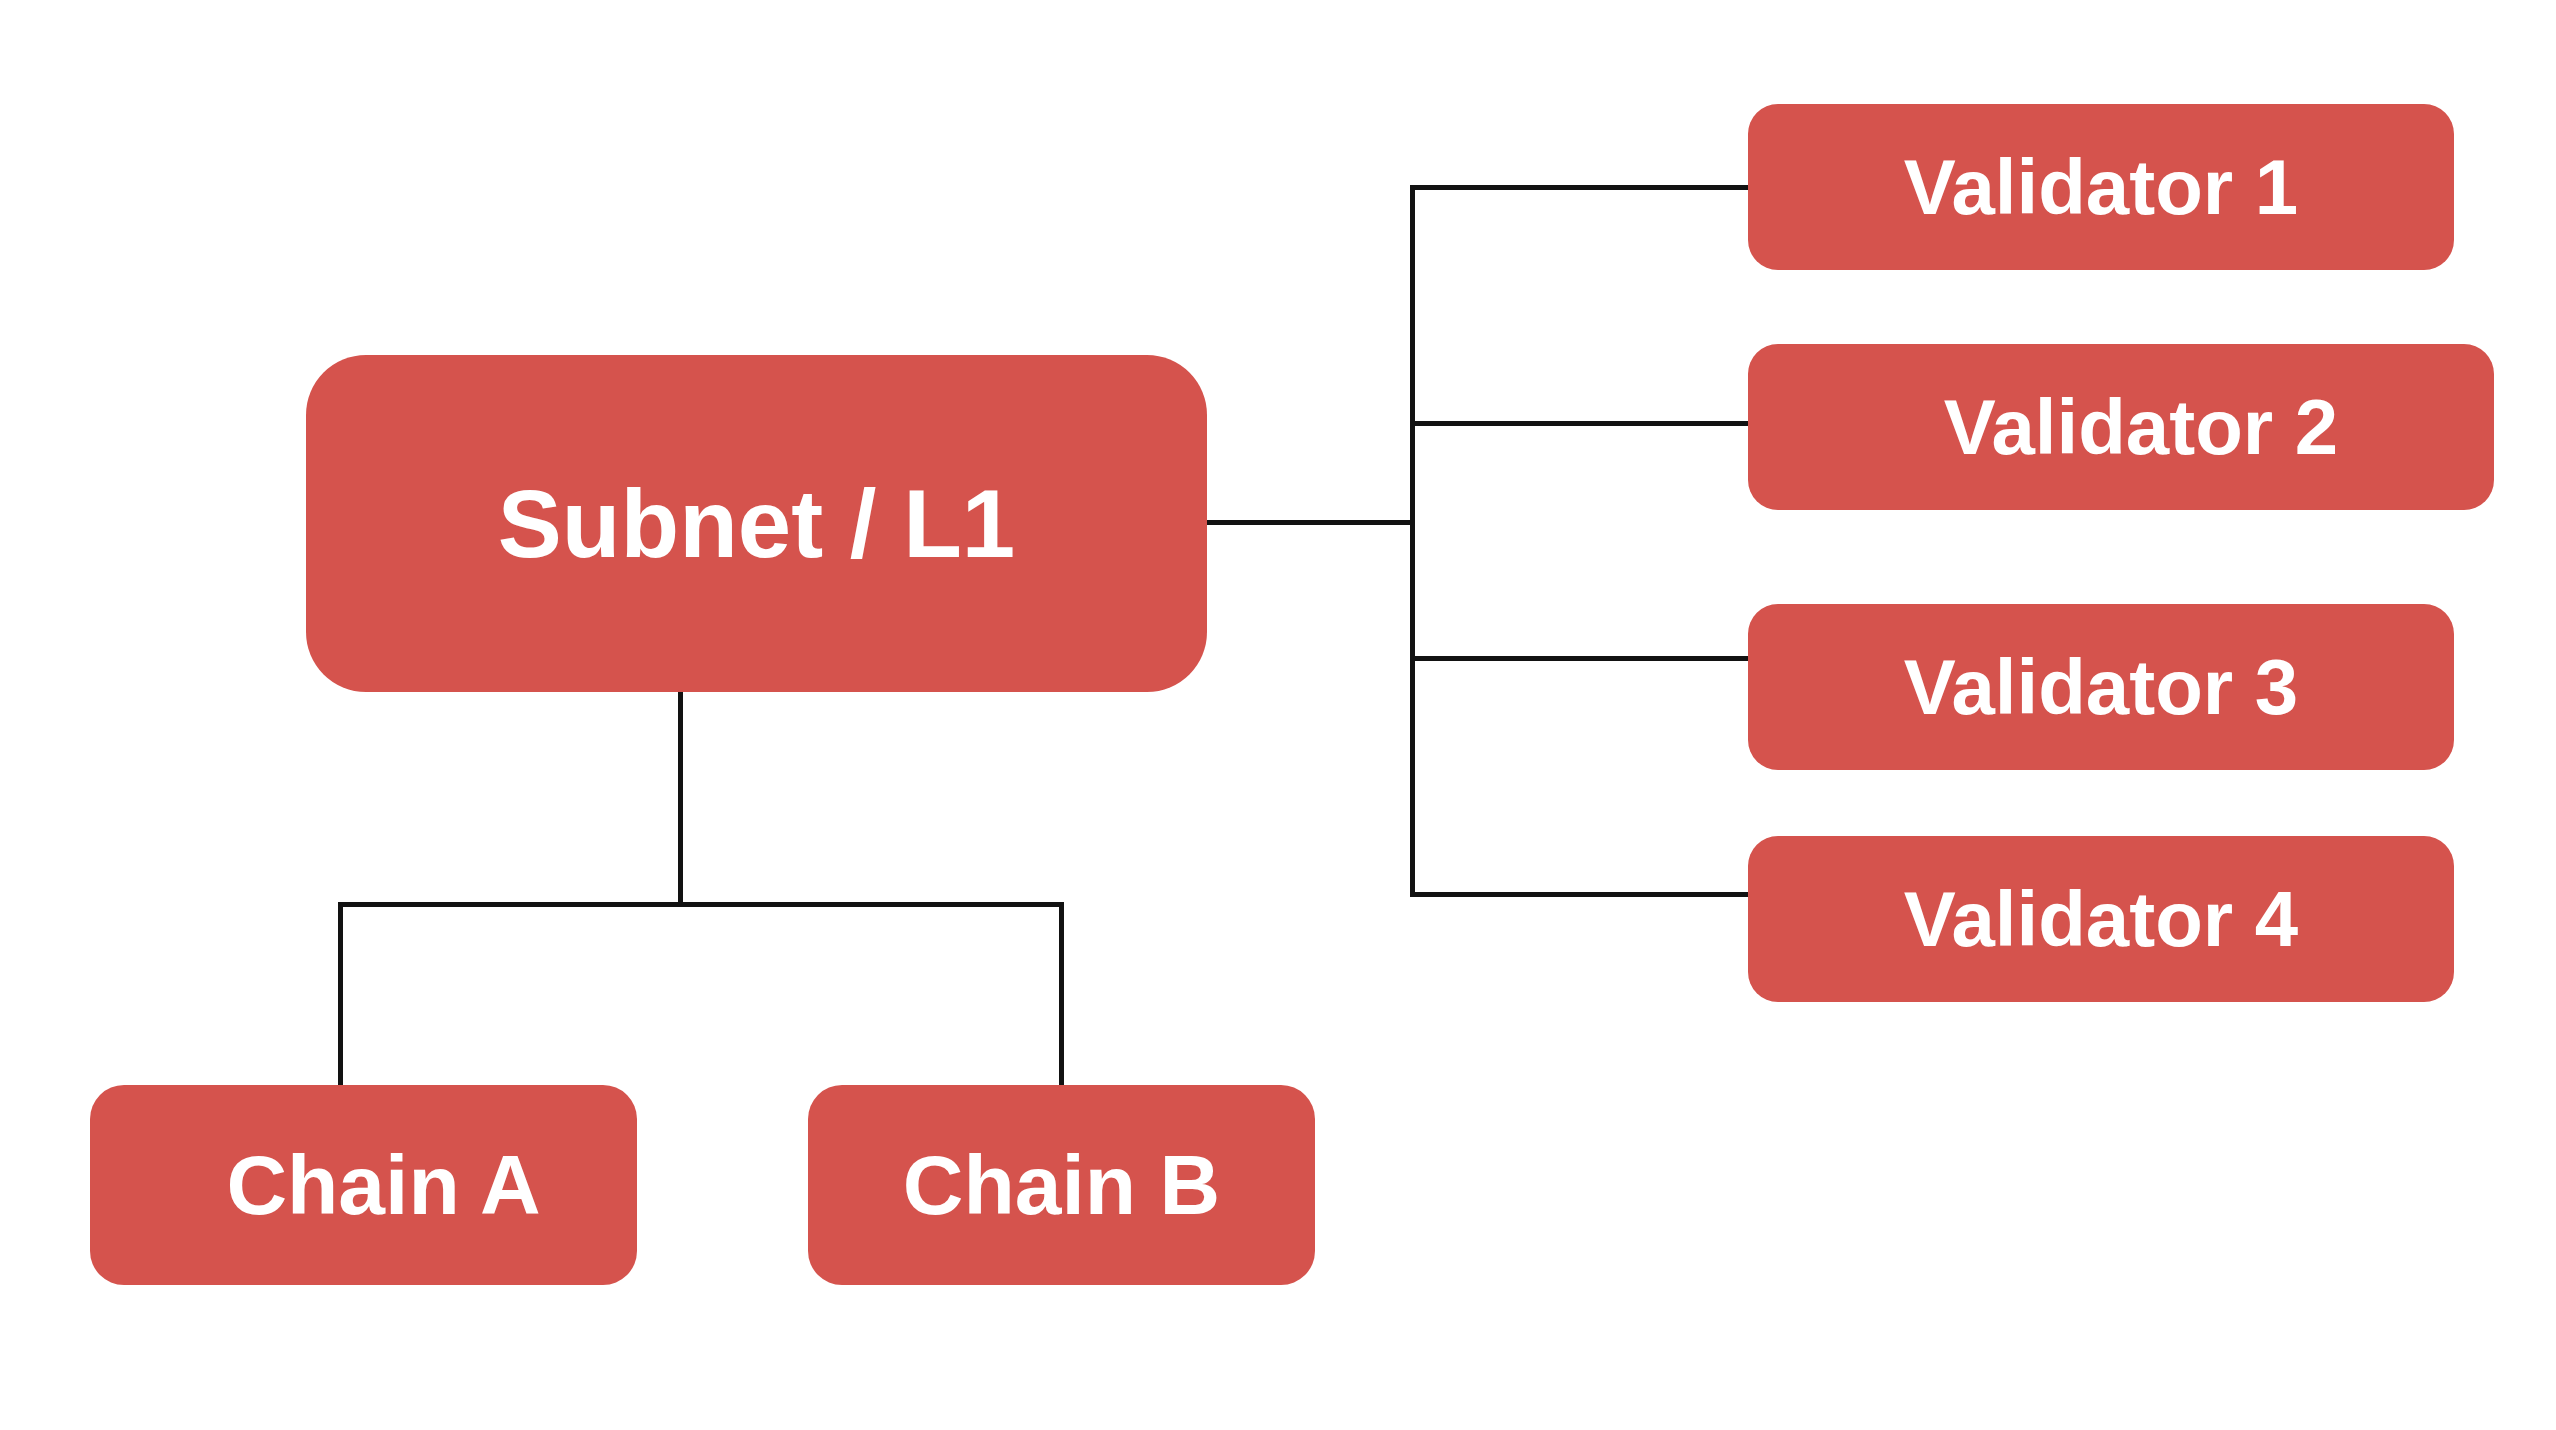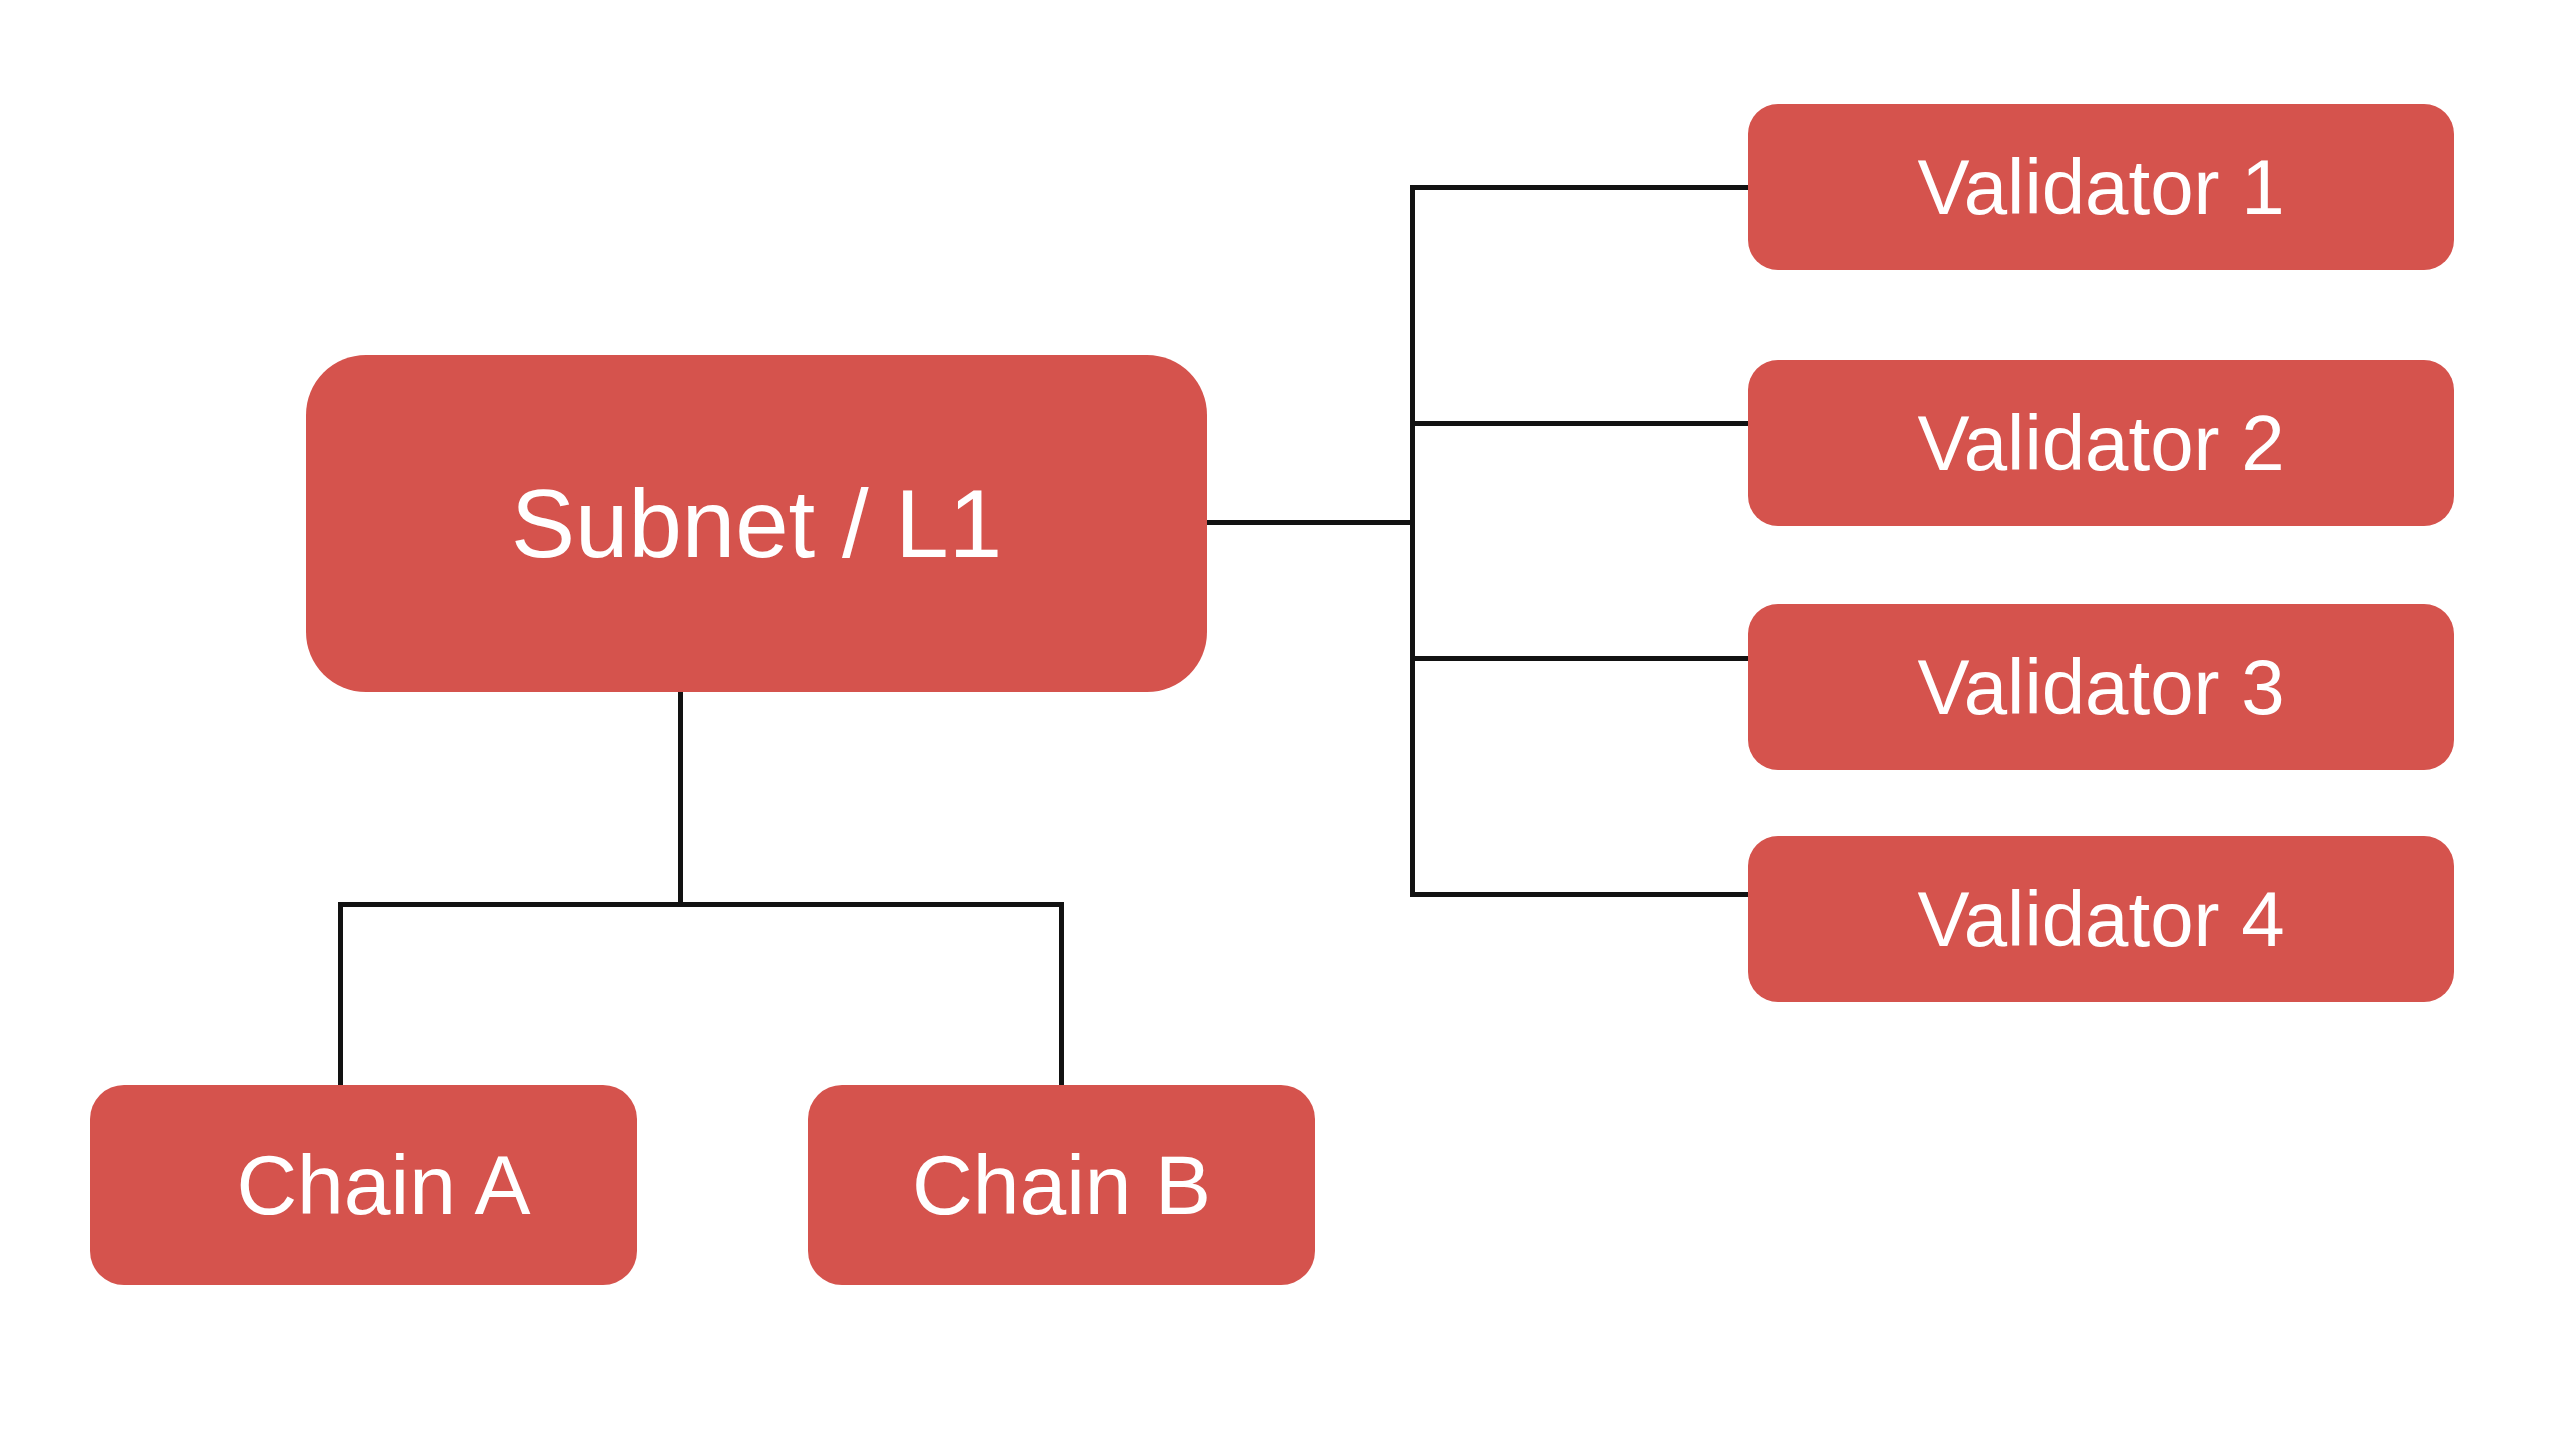--- a/index.html
+++ b/index.html
@@ -15,39 +15,39 @@
     overflow: hidden;
     font-family: "Liberation Sans", "DejaVu Sans", sans-serif;
   }
   .node {
     position: absolute;
     display: flex;
     align-items: center;
     justify-content: center;
     background: var(--node-fill, #D5534D);
     color: var(--node-text, #ffffff);
-    font-weight: 400;
+    font-weight: 700;
     text-align: left;
     line-height: 1;
     letter-spacing: 0px;
   }
   .node-subnet {
     left: 306px; top: 355px;
     width: 901px; height: 337px;
     border-radius: 60px;
     font-size: 96px;
   }
   .node-validator {
     left: 1748px;
     width: 706px; height: 166px;
     border-radius: 30px;
     font-size: 78px;
   }
   .node-validator-1 { top: 104px; }
-  .node-validator-2 { top: 360px; }
+  .node-validator-2 { top: 344px; padding-left: 40px; }
   .node-validator-3 { top: 604px; }
   .node-validator-4 { top: 836px; }
   .node-chain {
     top: 1085px;
     width: 507px; height: 200px;
     border-radius: 34px;
     font-size: 84px;
   }
   .node-chain-a { left: 90px; padding-left: 40px; }
   .node-chain-b { left: 808px; }

